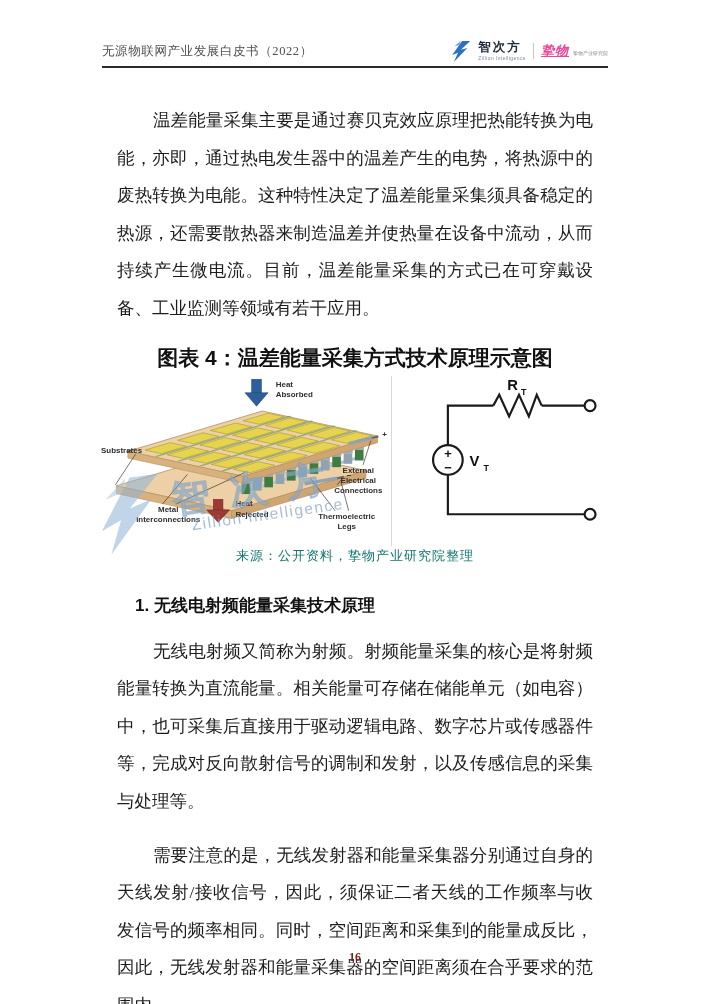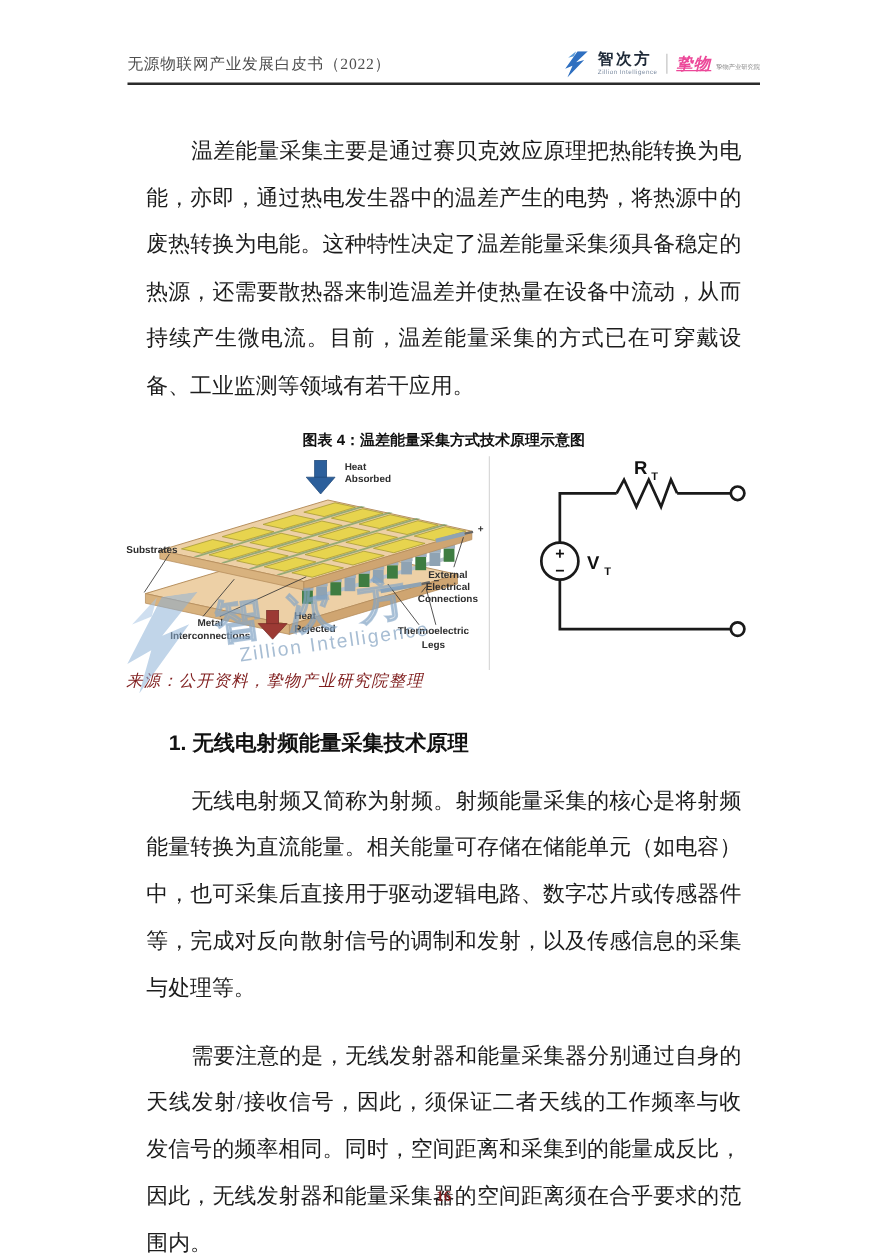--- a/index.html
+++ b/index.html
@@ -22,26 +22,26 @@
   .partner-sub{font-family:"Liberation Sans","DejaVu Sans",sans-serif;font-size:5px;color:#8a8a8a;margin-top:4px;}
 
   
   .content{position:absolute;left:101px;top:86px;width:508px;}
   h3.sec{font-family:"Liberation Sans","DejaVu Sans",sans-serif;font-size:17px;font-weight:700;
          color:#111;margin:6px 0 0 34px;}
   p.body{font-size:17.5px;line-height:37.6px;text-align:justify;text-indent:36px;margin:16px;color:#1c1c1c;}
   .p1{margin-top:28px;}
   .p2{margin-top:23px;}
   .p3{margin-top:7px;}
-  .fig-caption{font-family:"Liberation Sans","DejaVu Sans",sans-serif;font-size:12px;font-weight:700;
+  .fig-caption{font-family:"Liberation Sans","DejaVu Sans",sans-serif;font-size:21px;font-weight:700;
                text-align:center;color:#111;margin-top:3px;}
   .fig-row{display:flex;margin-top:4px;height:168px;align-items:flex-start;}
   .teg-wrap{width:290px;border-right:1px solid #d9d9d9;padding-right:2px;}
   .cir-wrap{margin-left:34px;}
-  .source-note{font-size:13px;font-style:italic;color:#7f1d1d;text-align:left;margin-top:3px;letter-spacing:1px;}
+  .source-note{font-size:13px;color:#0f766e;text-align:center;margin-top:3px;letter-spacing:1px;}
   h3.sec4{margin-top:29px;}
 
   
   .svglab{font-family:"Liberation Sans","DejaVu Sans",sans-serif;font-size:8.3px;font-weight:600;fill:#2e2e2e;}
   .cirlab{font-family:"Liberation Sans","DejaVu Sans",sans-serif;font-weight:700;fill:#111;}
 
   
   .watermark{position:absolute;left:100px;top:482px;width:330px;display:flex;align-items:center;
              transform:rotate(-8deg);transform-origin:left center;pointer-events:none;z-index:6;}
   .wm-text{margin-left:8px;}

